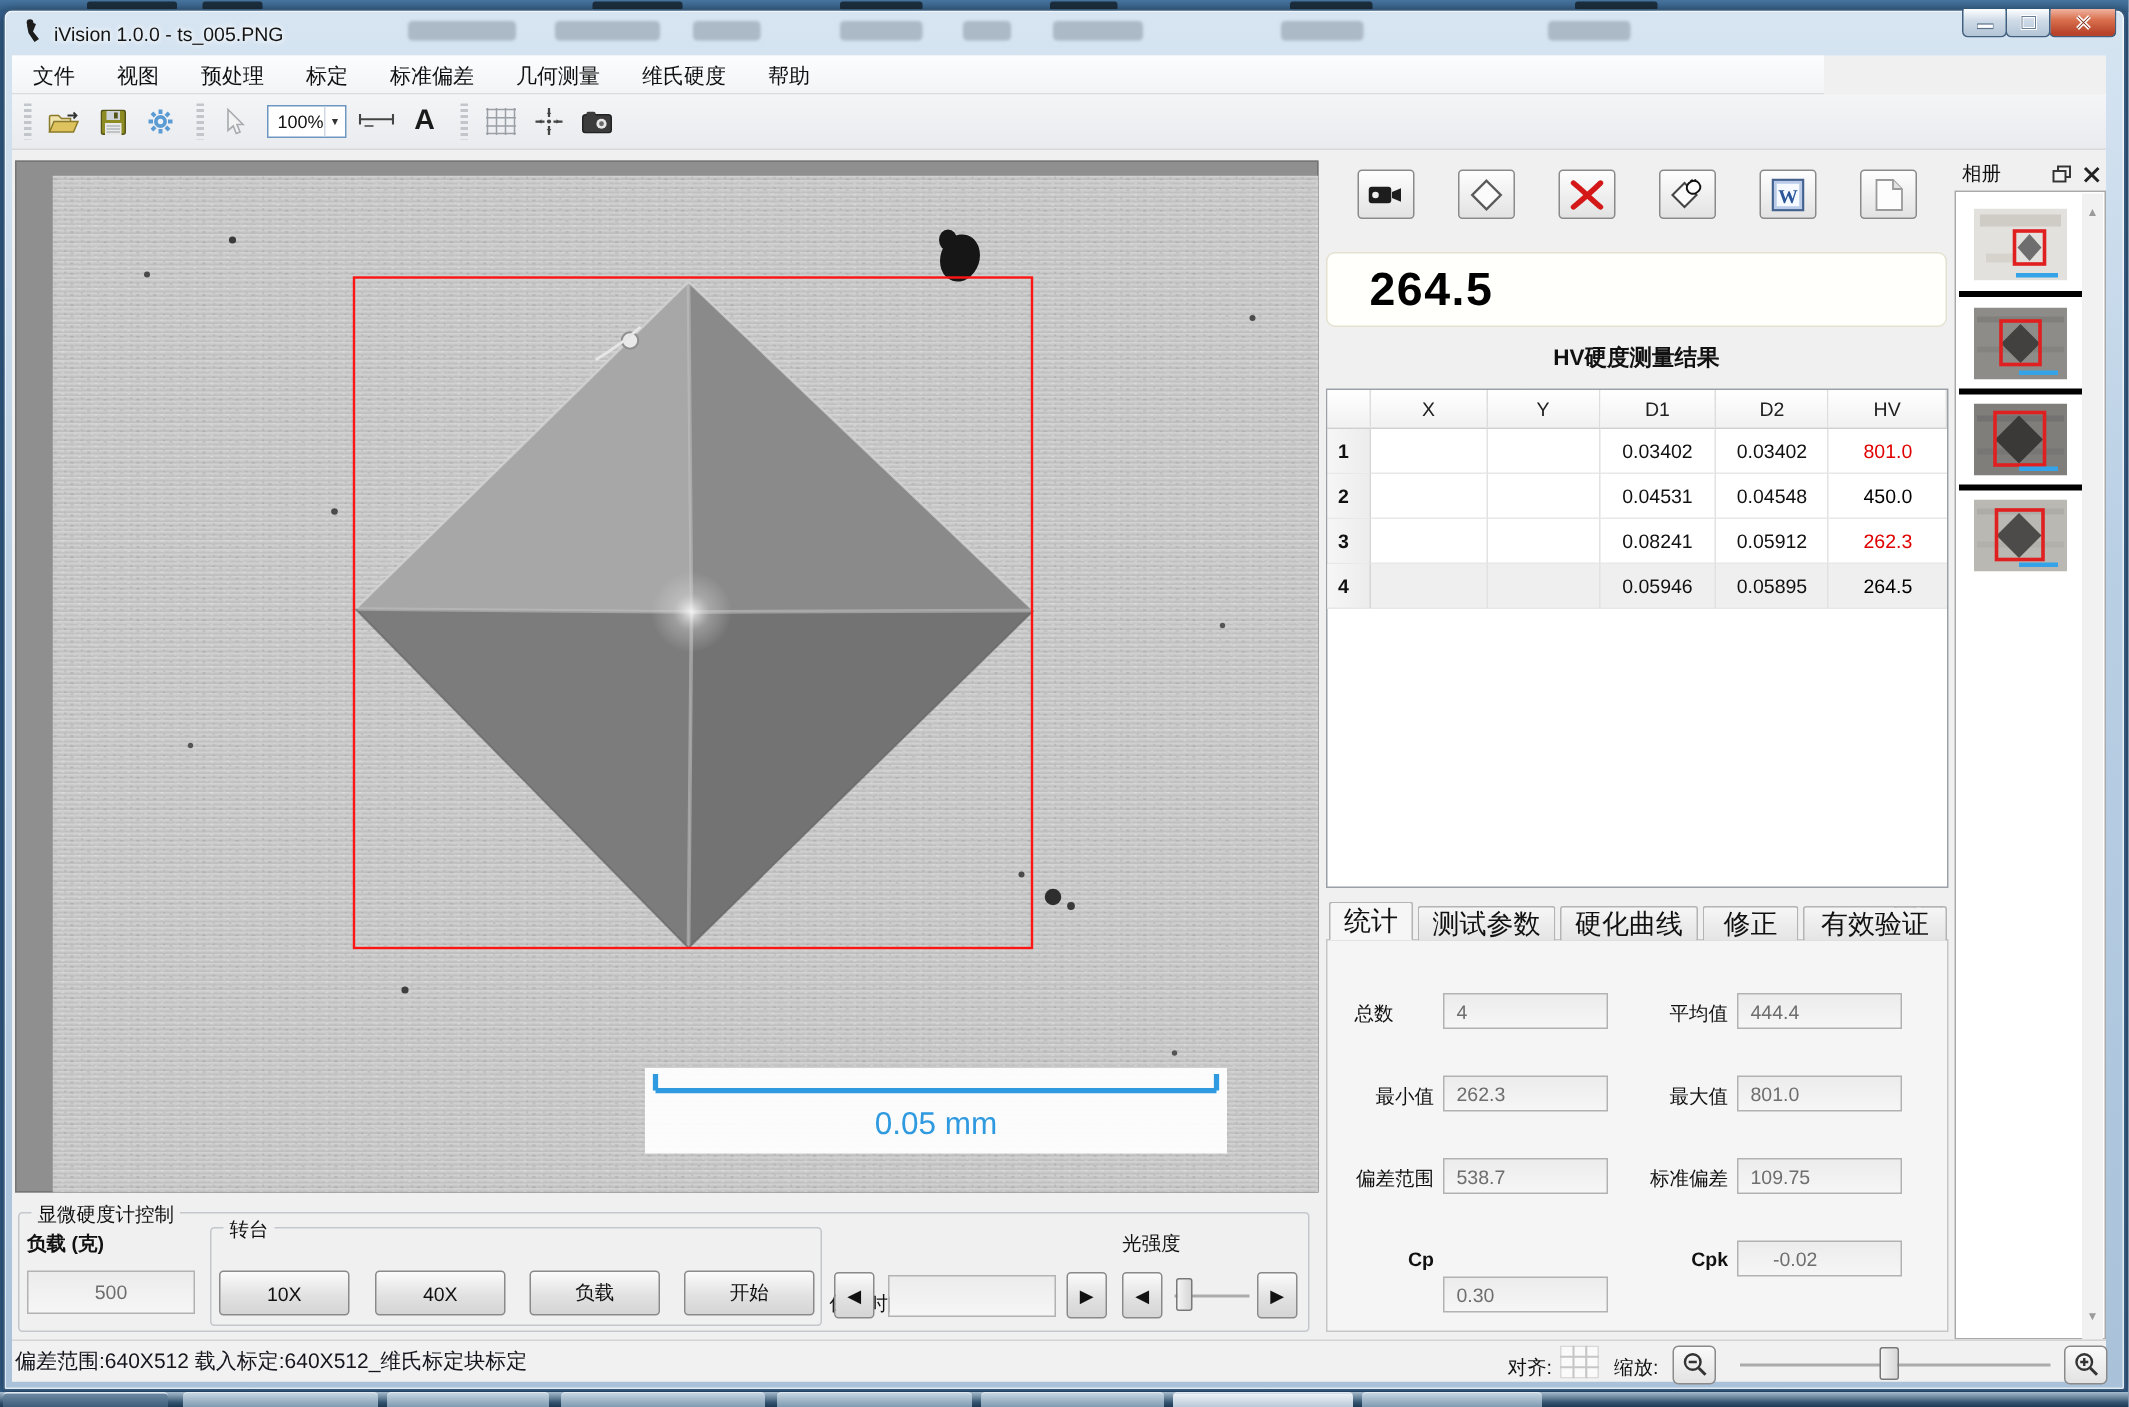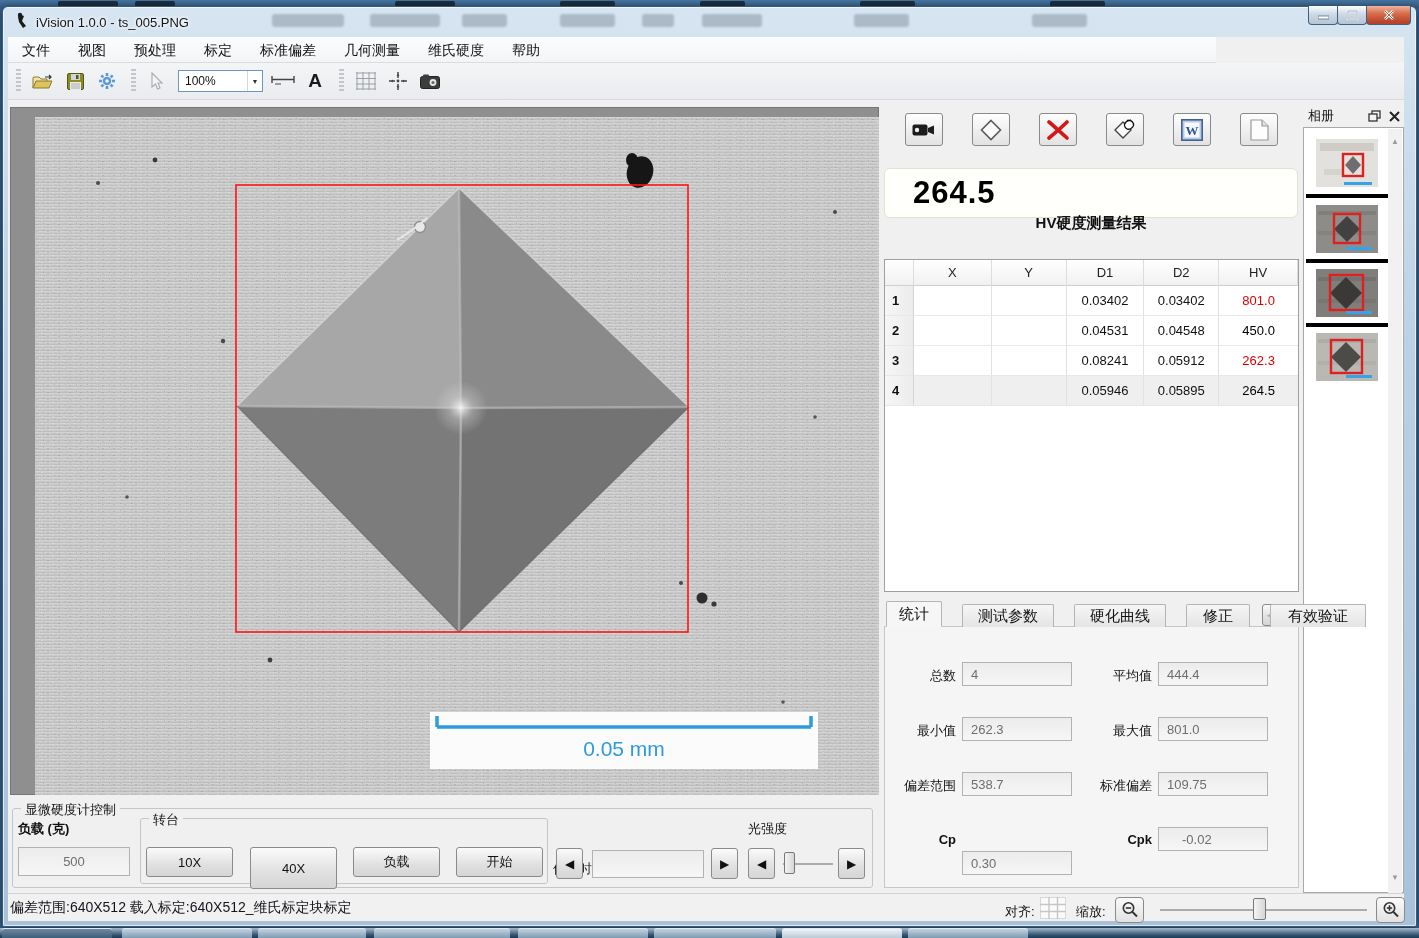--- a/index.html
+++ b/index.html
@@ -32,21 +32,21 @@
   #client { left:8px; top:37px; width:1396px; height:884px; background:#f0f0f0; }
 
   
   #menubar { left:8px; top:37px; width:1208px; height:26px; background:linear-gradient(180deg,#fcfdfe,#f2f4f6); border-bottom:1px solid #dadce0; display:flex; align-items:center; }
   .menu-item { padding:0 14px; font-size:14px; color:#111; height:26px; line-height:26px; }
 
   
   #toolbar { left:8px; top:63px; width:1396px; height:37px; background:linear-gradient(180deg,#f4f5f7,#e9ebee); border-bottom:1px solid #d6d8db; display:flex; align-items:center; }
   .grip { width:5px; height:24px; margin:0 6px 0 8px; background:repeating-linear-gradient(180deg,#c2c6cb 0 2px,transparent 2px 4px); }
   .tool-btn { width:28px; height:26px; display:flex; align-items:center; justify-content:center; margin:0 2px; }
-  #zoom-combo { width:85px; height:22px; border:1px solid #6d96c0; background:#fff; display:flex; align-items:center; margin:0 4px; }
+  #zoom-combo { width:53px; height:22px; border:1px solid #6d96c0; background:#fff; display:flex; align-items:center; margin:0 4px; }
   #zoom-combo .val { flex:1; font-size:12px; color:#111; padding-left:6px; }
   #zoom-combo .dd { width:15px; height:100%; display:flex; align-items:center; justify-content:center; font-size:7px; color:#333; border-left:1px solid #d0d8e4; }
   .atool { font-size:19px; font-weight:bold; color:#1a1a1a; }
 
   
   #viewer { left:10px; top:107px; width:869px; height:688px; background:#8f8f8f; border:1px solid #757575; }
   #specimen { left:35px; top:117px; }
 
   
   .groupbox { border:1px solid #c3c7cb; border-radius:3px; }
@@ -62,33 +62,33 @@
   #status-text { left:10px; top:6px; font-size:14px; color:#15151d; white-space:nowrap; }
   .sb-label { font-size:13px; color:#111; }
   .slider-track { height:2px; background:#ababab; }
   .slider-thumb { width:13px; height:22px; background:linear-gradient(90deg,#f4f4f4,#d6d6d6); border:1px solid #787878; border-radius:2px; }
   .mag-btn { width:29px; height:26px; border:1px solid #8a8a8a; border-radius:4px; background:linear-gradient(180deg,#fafafa,#e2e2e2); display:flex; align-items:center; justify-content:center; }
 
   
   .panel-btn { width:38px; height:33px; border:1px solid #8a8a8a; border-radius:3px; background:linear-gradient(180deg,#fefefe,#e2e2e2); display:flex; align-items:center; justify-content:center; }
   #value-display { left:884px; top:168px; width:414px; height:50px; background:#fffffb; border:1px solid #e5e1d0; border-radius:6px; display:flex; align-items:center; }
   #value-display span { font-size:31px; font-weight:bold; color:#000; padding-left:28px; letter-spacing:1px; }
-  #results-title { left:884px; top:214px; width:414px; text-align:center; font-size:15px; font-weight:bold; color:#111; }
+  #results-title { left:884px; top:229px; width:414px; text-align:center; font-size:15px; font-weight:bold; color:#111; }
 
   
   #hv-table { left:884px; top:259px; width:415px; height:333px; background:#fff; border:1px solid #9aa0a6; }
   .trow { display:flex; }
   .tcell { border-right:1px solid #e2e2e2; border-bottom:1px solid #e8e8e8; font-size:13px; display:flex; align-items:center; justify-content:center; color:#111; }
   .thead .tcell { background:linear-gradient(180deg,#ffffff,#f1f1f1); border-right:1px solid #ddd; border-bottom:1px solid #cfcfcf; height:26px; color:#222; }
   .tbody .tcell { height:30px; }
   .rownum { background:linear-gradient(90deg,#f6f6f6,#ececec); font-weight:bold; justify-content:flex-start; padding-left:7px; border-right:1px solid #d5d5d5; }
   .c0{width:29px;} .c1{width:78px;} .c2{width:75px;} .c3{width:78px;} .c4{width:75px;} .c5{width:79px; border-right:none;}
 
   
-  .tab { height:23px; border:1px solid #b4b4b4; border-bottom:none; border-radius:2px 2px 0 0; background:linear-gradient(180deg,#f6f6f6,#e4e4e4); font-size:15px; color:#111; display:flex; align-items:center; justify-content:center; margin-right:20px; }
+  .tab { height:23px; border:1px solid #b4b4b4; border-bottom:none; border-radius:2px 2px 0 0; background:linear-gradient(180deg,#f6f6f6,#e4e4e4); font-size:18px; color:#111; display:flex; align-items:center; justify-content:center; margin-right:3px; }
   .tab.active { background:#f6f6f6; height:26px; margin-top:-3px; z-index:5; border-bottom:1px solid #f6f6f6; }
   #tab-panel { left:884px; top:626px; width:415px; height:262px; background:#f5f5f5; border:1px solid #c6c6c6; }
   .stat-label { position:absolute; font-size:13px; color:#111; text-align:right; width:80px; white-space:nowrap; }
   .stat-input { position:absolute; width:110px; height:24px; padding-left:8px; }
 
   
   #album-header { left:1303px; top:105px; width:101px; height:22px; display:flex; align-items:center; }
   #album-title { font-size:13px; color:#111; padding-left:5px; flex:1; }
   #album-list { left:1303px; top:127px; width:101px; height:766px; background:#fff; border:1px solid #a9a9a9; }
   .album-sep { position:absolute; left:2px; width:83px; height:4px; background:#000; }
@@ -304,21 +304,21 @@
 </div>
 <div class="abs field-label" style="left:18px;top:820px;font-weight:bold;">负载 (克)</div>
 <div class="abs textbox" style="left:18px;top:847px;width:112px;height:29px;justify-content:center;">
   <span>500</span>
 </div>
 
 <div class="abs groupbox" style="left:140px;top:818px;width:408px;height:66px;">
   <span class="group-label">转台</span>
 </div>
 <div class="abs btn" style="left:146px;top:847px;width:87px;height:30px;">10X</div>
-<div class="abs btn" style="left:250px;top:847px;width:87px;height:42px;">40X</div>
+<div class="abs btn" style="left:250px;top:847px;width:87px;height:30px;">40X</div>
 <div class="abs btn" style="left:353px;top:847px;width:87px;height:30px;">负载</div>
 <div class="abs btn" style="left:456px;top:847px;width:87px;height:30px;">开始</div>
 
 <div class="abs field-label" style="left:553px;top:820px;margin-top:40px;">保荷时间(秒)</div>
 <div class="abs btn arrow-btn" style="left:556px;top:848px;">
     <span>◀</span>
   </div>
 <div class="abs textbox" style="left:592px;top:850px;width:112px;height:28px;">
   <span style="padding-left:8px;"></span>
 </div>
@@ -432,21 +432,21 @@
   <div class="tab" style="width:96px;">有效验证</div>
 </div>
 <div class="abs btn" style="left:1262px;top:604px;width:16px;height:22px;color:#b4b4b4;font-size:9px;">
     <span>◀</span>
   </div>
 <div class="abs btn" style="left:1280px;top:604px;width:16px;height:22px;font-size:9px;">
     <span>▶</span>
   </div>
 
 <div id="tab-panel" class="abs"></div>
-<div class="abs stat-label" style="left:876px;top:667px;">总数</div>
+<div class="abs stat-label" style="left:876px;top:667px;text-align:center;">总数</div>
 <div class="abs textbox stat-input" style="left:962px;top:662px;">
     <span>4</span>
   </div>
 <div class="abs stat-label" style="left:1072px;top:667px;">平均值</div>
 <div class="abs textbox stat-input" style="left:1158px;top:662px;">
     <span>444.4</span>
   </div>
 
 <div class="abs stat-label" style="left:876px;top:722px;">最小值</div>
 <div class="abs textbox stat-input" style="left:962px;top:717px;">

